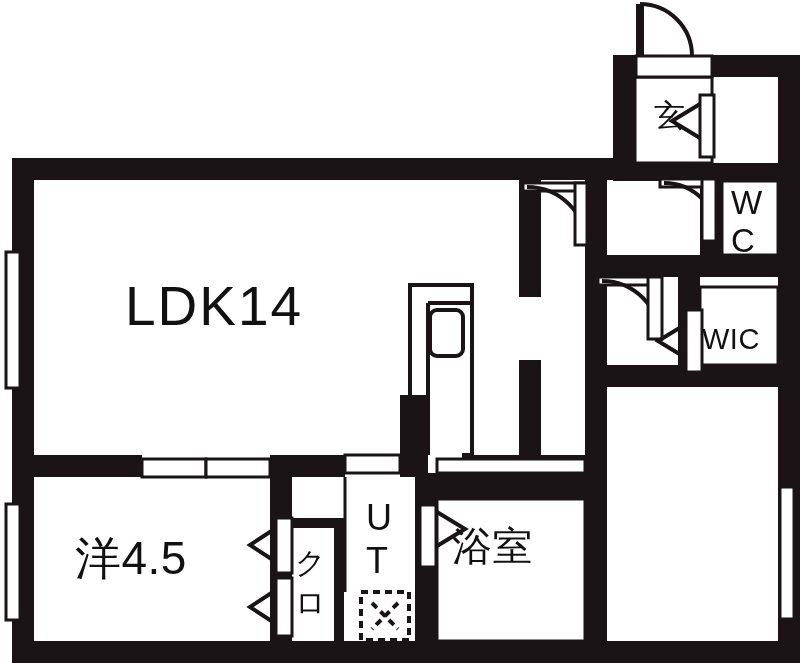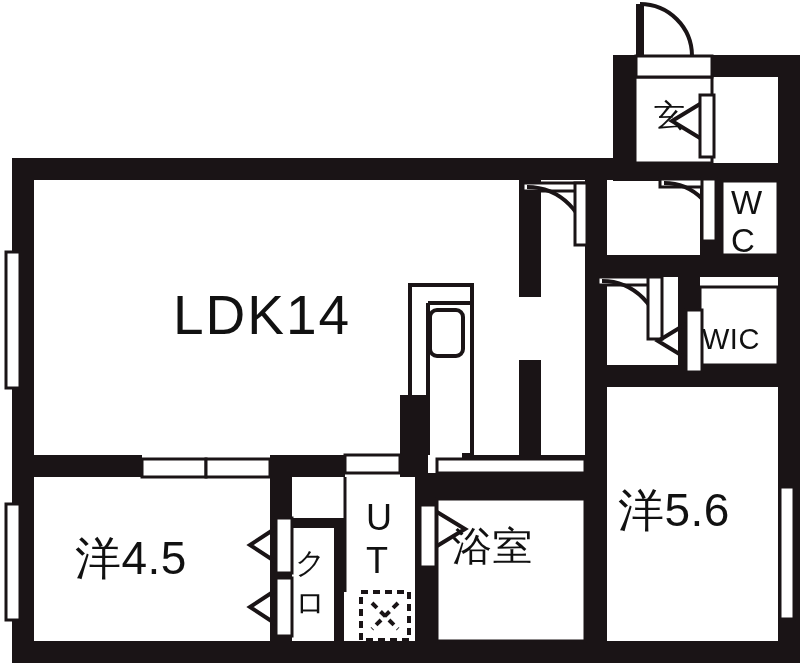--- a/index.html
+++ b/index.html
@@ -28,21 +28,21 @@
   }
   .room-label {
     position: absolute;
     color: #111111;
     font-weight: 400;
     white-space: nowrap;
     letter-spacing: 0.5px;
     line-height: 1;
     user-select: none;
   }
-  .lbl-ldk   { font-size: 55px; left: 125px; top: 288px; letter-spacing: 2px; margin-left: 48px; }
+  .lbl-ldk   { font-size: 55px; left: 125px; top: 279px; letter-spacing: 2px; }
   .lbl-y45   { font-size: 46px; left: 75px;  top: 535px; }
   .lbl-y56   { font-size: 46px; left: 618px; top: 487px; }
   .lbl-bath  { font-size: 40px; left: 452px; top: 526px; }
   .lbl-ut    { font-size: 36px; left: 366px; top: 500px; }
   .lbl-ut-2  { font-size: 36px; left: 366px; top: 543px; }
   .lbl-kuro1 { font-size: 30px; left: 295px; top: 548px; }
   .lbl-kuro2 { font-size: 30px; left: 295px; top: 588px; }
   .lbl-gen   { font-size: 31px; left: 654px; top: 100px; }
   .lbl-wc-1  { font-size: 33px; left: 731px; top: 186px; }
   .lbl-wc-2  { font-size: 33px; left: 731px; top: 224px; }
@@ -225,21 +225,20 @@
     <g stroke="#1a1416" stroke-width="3" fill="none">
       <path d="M 345 477 L 345 592"></path>
     </g>
 
   </svg>
 
   <div class="room-label lbl-ldk">LDK14</div>
 
   <div class="room-label lbl-y45">洋4.5</div>
 
-  <div class="room-label lbl-y56">洋5.6</div>
 
   <div class="room-label lbl-bath">浴室</div>
 
   <div class="room-label lbl-ut">U</div>
   <div class="room-label lbl-ut-2">T</div>
 
   <div class="room-label lbl-kuro1">ク</div>
   <div class="room-label lbl-kuro2">ロ</div>
 
   <div class="room-label lbl-gen">玄</div>

